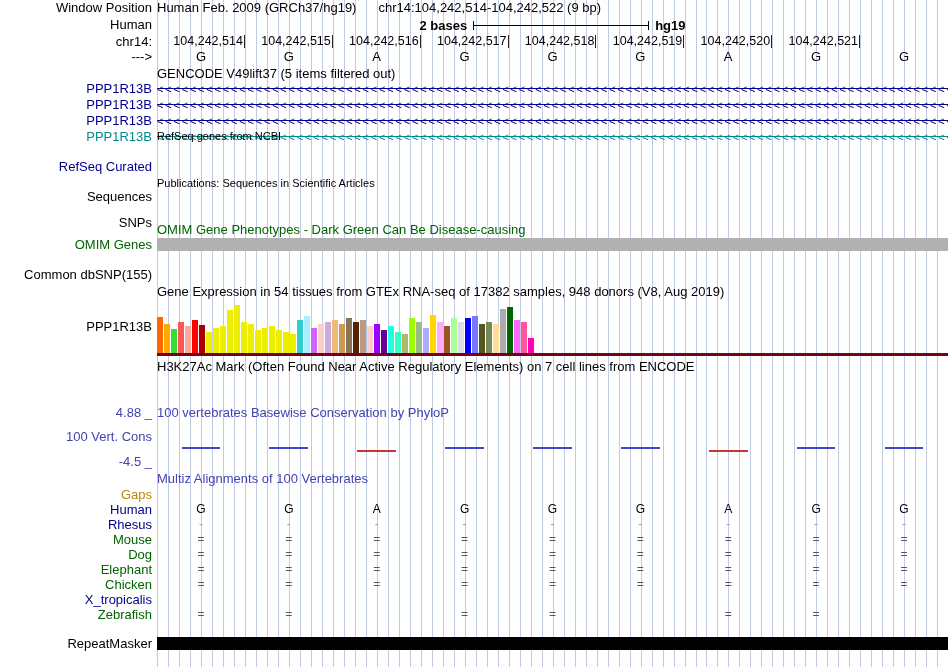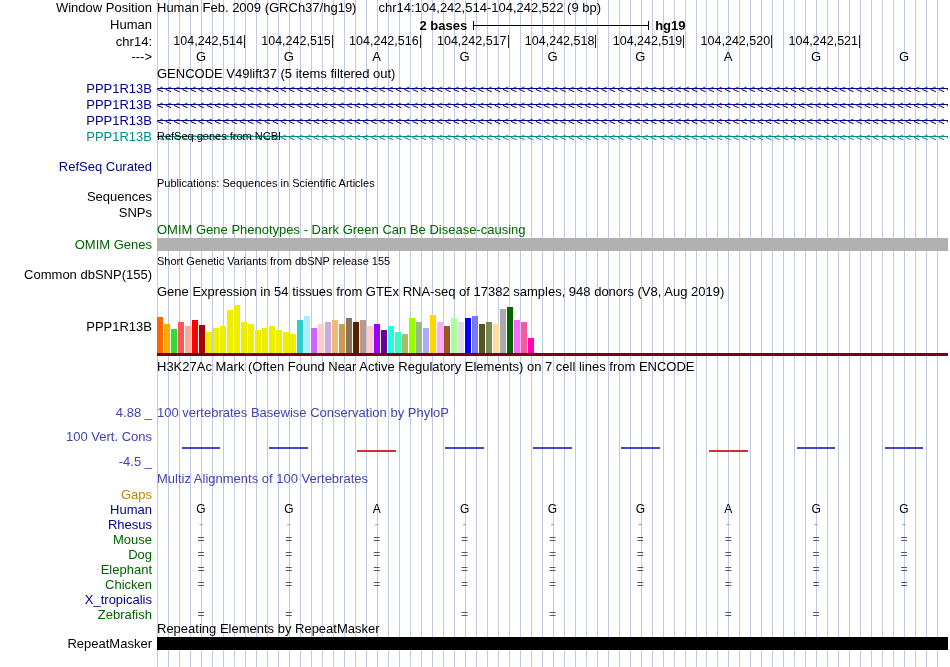--- a/index.html
+++ b/index.html
@@ -144,40 +144,36 @@
   </div>
 
   <div class="section small" style="top:177px;height:12px;line-height:12px">
     <div class="lbl"></div>
     <div class="content hdr">Publications: Sequences in Scientific Articles</div>
   </div>
   <div class="section" style="top:190px;height:14px">
     <div class="lbl">Sequences</div>
     <div class="content"></div>
   </div>
-  <div class="section" style="top:206px;height:14px">
+  <div class="section" style="top:216px;height:14px">
     <div class="lbl">SNPs</div>
     <div class="content"></div>
   </div>
 
   <div class="section" style="top:223px;height:14px">
     <div class="lbl"></div>
     <div class="content hdr green">OMIM Gene Phenotypes - Dark Green Can Be Disease-causing</div>
   </div>
   <div class="section" style="top:238px;height:13px;line-height:13px">
     <div class="lbl green">OMIM Genes</div>
     <div class="content">
         <div class="omimbar"></div>
       </div>
   </div>
 
-  <div class="section small" style="top:255px;height:12px;line-height:12px">
-    <div class="lbl"></div>
-    <div class="content hdr">Short Genetic Variants from dbSNP release 155</div>
-  </div>
   <div class="section" style="top:268px;height:14px">
     <div class="lbl">Common dbSNP(155)</div>
     <div class="content"></div>
   </div>
 
   <div class="section" style="top:285px;height:14px">
     <div class="lbl"></div>
     <div class="content hdr">Gene Expression in 54 tissues from GTEx RNA-seq of 17382 samples, 948 donors (V8, Aug 2019)</div>
   </div>
   <div class="section" style="top:300px;height:53px">
@@ -421,21 +417,20 @@
           <div class="cell mcell" style="color: rgb(85, 85, 102);"></div>
           <div class="cell mcell" style="color: rgb(85, 85, 102);">=</div>
           <div class="cell mcell" style="color: rgb(85, 85, 102);">=</div>
           <div class="cell mcell" style="color: rgb(85, 85, 102);"></div>
         </div>
       </div>
     </div>
 
   <div class="section" style="top:622px;height:14px">
     <div class="lbl"></div>
-    <div class="content hdr">Repeating Elements by RepeatMasker</div>
   </div>
   <div class="section" style="top:637px;height:13px;line-height:13px">
     <div class="lbl">RepeatMasker</div>
     <div class="content">
         <div class="repeatbar"></div>
       </div>
   </div>
 </div>
 
 </body></html>

